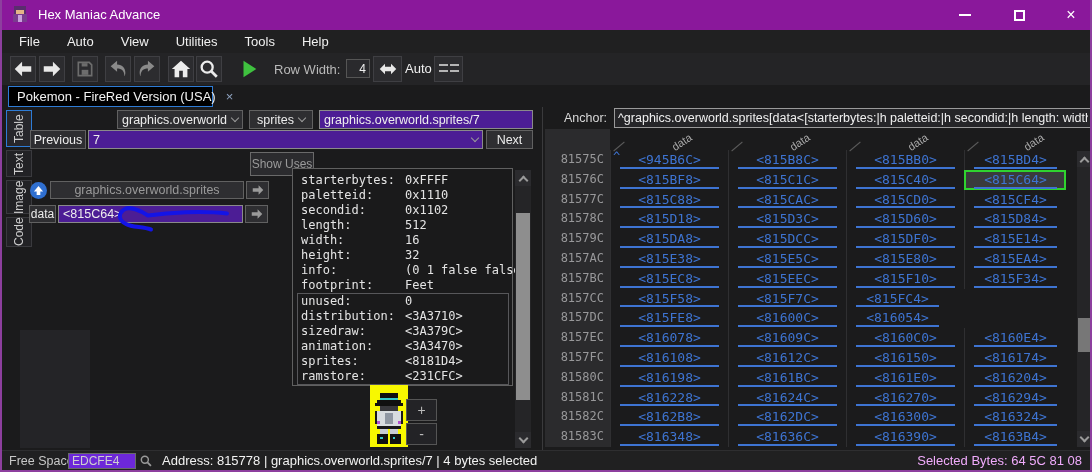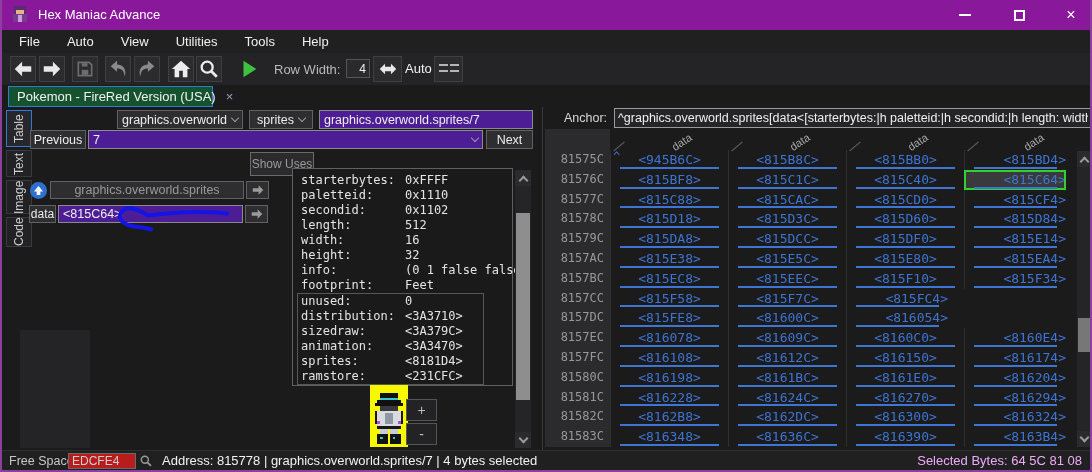--- a/index.html
+++ b/index.html
@@ -22,40 +22,40 @@
   .menu-item { font-size:13px; color:#f0f0f0; padding:2px 5px; }
   
   #toolbar { position:absolute; left:0; top:53px; width:1088px; height:32px; background:#242426; }
   .tbtn { position:absolute; top:3px; width:26px; height:26px; background:#2c2c2f; border:1px solid #3f3f43; display:flex; align-items:center; justify-content:center; }
   .tbtn.noborder { background:transparent; border-color:transparent; }
   .rw-label { position:absolute; left:272px; top:9px; font-size:13px; color:#b9b9b9; }
   .rw-input { position:absolute; left:344px; top:6px; width:24px; height:19px; background:#2a2a2d; border:1px solid #555; color:#eee; font-size:12px; text-align:right; padding-right:3px; font-family:"Liberation Sans",sans-serif; }
   .auto-label { position:absolute; left:403px; top:8px; font-size:13px; color:#f0f0f0; }
   
   #tabrow { position:absolute; left:0; top:85px; width:1088px; height:22px; background:#1b1b1c; }
-  .doc-tab { position:absolute; left:6px; top:1px; width:205px; height:21px; background:#14532d; border:1px solid #2e7cd6; display:flex; align-items:center; padding:0 8px; gap:10px; }
+  .doc-tab { position:absolute; left:6px; top:1px; width:205px; height:21px; background:#000000; border:1px solid #2e7cd6; display:flex; align-items:center; padding:0 8px; gap:10px; }
   .doc-tab .lbl { font-size:13px; color:#f2f2f2; white-space:nowrap; }
   .doc-tab .x { color:#8fa3c0; font-size:13px; margin-left:auto; }
   
   .vtab { position:absolute; left:4px; width:26px; display:flex; align-items:center; justify-content:center;
           writing-mode:vertical-rl; transform:rotate(180deg); font-size:12px; color:#cfcfcf; background:#222225; border:1px solid #3a3a3e; }
   .vtab.sel { border:1px solid #2e7cd6; background:#27272b; }
   
   .pbtn { position:absolute; background:#2e2e31; border:1px solid #616161; color:#ececec; font-size:12.5px; display:flex; align-items:center; justify-content:center; gap:5px; }
   .tbox { position:absolute; background:#4c1d95; border:1px solid #8a8a8a; color:#eee; font-size:12.5px; font-family:"Liberation Sans",sans-serif; padding:0 4px; }
   .chev { display:inline-block; width:6px; height:6px; border-right:1.5px solid #9a9a9a; border-bottom:1.5px solid #9a9a9a; transform:rotate(45deg); margin-top:-3px; }
   .chev-up { display:inline-block; width:7px; height:7px; border-left:2px solid #9a9a9a; border-top:2px solid #9a9a9a; transform:rotate(45deg); margin-top:4px; }
   .chev-dn2 { display:inline-block; width:7px; height:7px; border-right:2px solid #9a9a9a; border-bottom:2px solid #9a9a9a; transform:rotate(45deg); margin-bottom:4px; }
   .ghost-btn { position:absolute; left:248px; top:152px; width:64px; height:24px; background:#2b2b2e; border:1px solid #6a6a6a; color:#9a9a9a; font-size:12px; display:flex; align-items:center; justify-content:center; }
   .arrowbtn { position:absolute; width:23px; height:18px; background:#2e2e31; border:1px solid #616161; display:flex; align-items:center; justify-content:center; }
   
   #fieldpanel { position:absolute; left:290px; top:168px; width:221px; height:218px; background:#1a1a1b; border:1px solid #606060; padding:4px 0 0 8px; font-family:"DejaVu Sans Mono", monospace; font-size:12px; color:#e4e4e4; }
   .frow { height:15px; line-height:15px; white-space:nowrap; }
   .fkey { display:inline-block; width:104px; }
-  #fieldboxed { border:1px solid #57575a; margin-left:-4px; padding-left:3px; width:187px; }
+  #fieldboxed { border:1px solid #57575a; margin-left:-4px; padding-left:3px; width:212px; }
   
   #spritebox { position:absolute; left:368px; top:385px; width:38px; height:62px; background:#f8f800; display:flex; align-items:flex-end; justify-content:center; }
   #zoomctl { position:absolute; left:404px; top:399px; width:31px; }
   .zbtn { width:31px; height:22px; background:#232326; border:1px solid #555; color:#bbb; font-size:14px; display:flex; align-items:center; justify-content:center; margin-bottom:2px; }
   
   .sb { position:absolute; background:#252527; }
   .sb .arrow { position:absolute; left:0; width:100%; height:16px; background:#2b2b2e; display:flex; align-items:center; justify-content:center; }
   .sb .thumb { position:absolute; left:1px; right:1px; background:#8e8e8e; }
   
   #vdivider { position:absolute; left:540px; top:107px; width:1px; height:343px; background:#3a3a3c; }
@@ -65,28 +65,28 @@
   #hexheader { position:absolute; left:543px; top:129px; height:21px; display:flex; }
   #hexheader .corner { width:65px; height:21px; background:#2b2b2d; }
   .hcell { position:relative; width:118px; height:21px; }
   .hcell:last-child { width:113px; }
   .hcell .tick { position:absolute; left:2px; bottom:3px; width:14px; height:1px; background:#5a5a5a; transform:rotate(-40deg); }
   .hcell .dlabel { position:absolute; left:52%; bottom:2px; font-size:11px; color:#a8a8a8; transform:rotate(-33deg); }
   #hexgrid { position:absolute; left:543px; top:150px; }
   .hexrow { display:flex; height:19.8px; }
   .addr { width:65px; background:#2b2b2d; color:#98989a; font-family:"DejaVu Sans Mono",monospace; font-size:12px; text-align:right; padding-right:6px; line-height:19.8px; }
   .hexcell { position:relative; width:118px; border-left:1px solid #2f2f31; text-align:center; font-family:"DejaVu Sans Mono",monospace; font-size:13px; color:#3e74d2; line-height:19px; }
-  .hexcell:last-child { width:102px;text-align:right; }
+  .hexcell:last-child { width:102px; }
   .hexcell .ul { position:absolute; left:9px; right:9px; bottom:1px; border-bottom:2px solid #3e74d2; }
   .hexcell.selected { outline:2px solid #2fd22f; outline-offset:-2px; background:#3a3a3c; }
   .hexcell .caret { position:absolute; left:2px; top:-2px; color:#3e74d2; font-size:12px; }
   
   #statusbar { position:absolute; left:0; top:450px; width:1088px; height:20px; background:#202021; border-top:1px solid #2e2e30; }
   .fs-label { position:absolute; left:7px; top:3px; font-size:12.5px; color:#c8c8c8; }
-  .fs-input { position:absolute; left:66px; top:2px; width:68px; height:16px; background:#b91c1c; border:1px solid #6a6a6a; color:#cfcfcf; font-size:12px; padding:0 3px; font-family:"Liberation Sans",sans-serif; }
+  .fs-input { position:absolute; left:66px; top:2px; width:68px; height:16px; background:#6d28d9; border:1px solid #6a6a6a; color:#cfcfcf; font-size:12px; padding:0 3px; font-family:"Liberation Sans",sans-serif; }
   .fs-mag { position:absolute; left:137px; top:3px; }
   .addr-text { position:absolute; left:160px; top:2px; font-size:13px; color:#f2f2f2; }
   .selbytes-text { position:absolute; right:8px; top:2px; font-size:13px; color:#f0abfc; }
   
   #leftpanelshadow { position:absolute; left:18px; top:330px; width:70px; height:118px; background:#242427; }
   #scribble { position:absolute; left:85px; top:195px; pointer-events:none; }
 </style>
 </head>
 <body>
 

